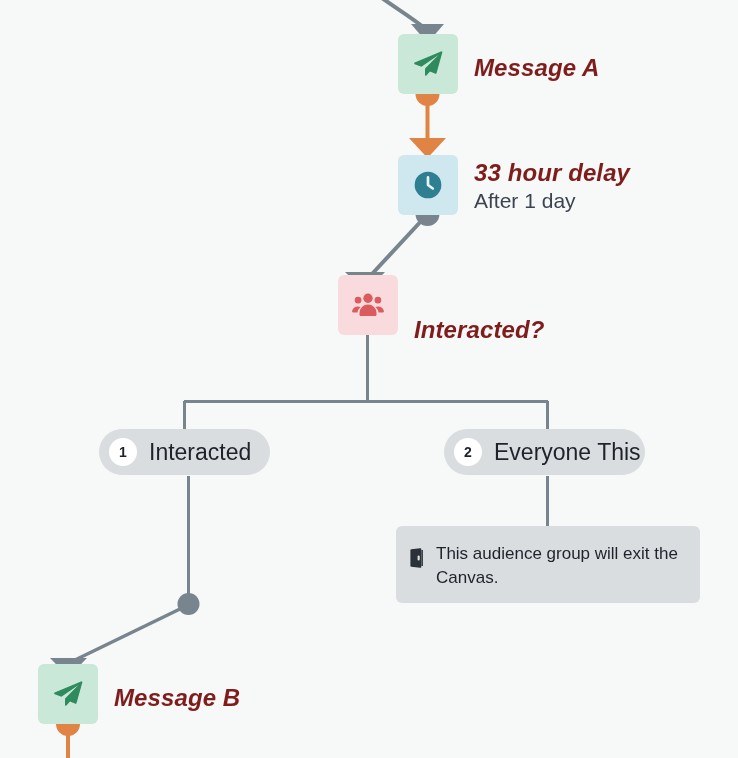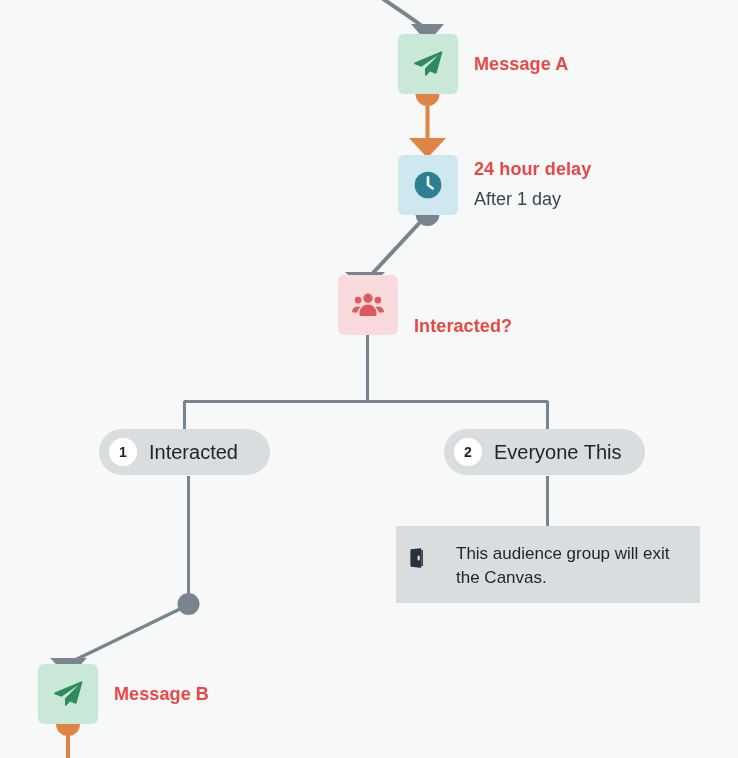--- a/index.html
+++ b/index.html
@@ -42,31 +42,32 @@
     justify-content: center;
     z-index: 4;
   }
   .node.message  { background: #c9e8d7; }
   .node.delay    { background: #cfe7ee; }
   .node.audience { background: #fadbdd; }
 
   .node-label {
     position: absolute;
     z-index: 5;
-    color: #ef4444;
-    font-size: 18px;
+    color: #7f1d1d;
+    font-size: 24px;
     font-weight: bold;
     letter-spacing: .1px;
     white-space: nowrap;
+    font-style: italic;
   }
   .node-sublabel {
     position: absolute;
     z-index: 5;
     color: #3c4450;
-    font-size: 18px;
+    font-size: 21px;
     font-weight: normal;
     white-space: nowrap;
   }
 
   
   .pill {
     position: absolute;
     height: 46px;
     background: #d9dde0;
     border-radius: 23px;
@@ -85,35 +86,34 @@
     font-size: 14px;
     font-weight: bold;
     display: flex;
     align-items: center;
     justify-content: center;
     flex: 0 0 auto;
   }
   .pill-label {
     margin-left: 12px;
     color: #1e232b;
-    font-size: 20px;
+    font-size: 23px;
     white-space: nowrap;
   }
 
   
   .exit-card {
     position: absolute;
     background: #d9dde0;
-    border-radius: 0;
+    border-radius: 6px;
     display: flex;
     align-items: flex-start;
     padding: 16px 14px;
     box-sizing: border-box;
     z-index: 4;
-    gap: 20px;
   }
   .exit-icon {
     flex: 0 0 auto;
     margin-top: 6px;
     margin-right: 10px;
   }
   .exit-text {
     color: #1e232b;
     font-size: 17px;
     line-height: 24px;
@@ -164,21 +164,21 @@
     </svg>
   </div>
   <div class="node-label" style="left:474px; top:54px;">Message A</div>
 
   <div class="node delay" style="left:398px; top:155px;">
     <svg width="32" height="32" viewBox="0 0 24 24">
       <circle cx="12" cy="12" r="10" fill="#2d7f91"></circle>
       <path d="M12 6.3 L12 12 L15.6 14.6" stroke="#eaf6f8" stroke-width="2" stroke-linecap="round" stroke-linejoin="round" fill="none"></path>
     </svg>
   </div>
-  <div class="node-label" style="left:474px; top:159px;">24 hour delay</div>
+  <div class="node-label" style="left:474px; top:159px;">33 hour delay</div>
   <div class="node-sublabel" style="left:474px; top:189px;">After 1 day</div>
 
   <div class="node audience" style="left:338px; top:275px;">
     <svg width="34" height="34" viewBox="0 0 24 24">
       <circle cx="12" cy="7.2" r="3.3" fill="#dc5b5f"></circle>
       <circle cx="5.0" cy="8.6" r="2.35" fill="#dc5b5f"></circle>
       <circle cx="19.0" cy="8.6" r="2.35" fill="#dc5b5f"></circle>
       <path d="M6.0 17.6 a6 6 0 0 1 12 0 v1.3 a0.9 0.9 0 0 1 -0.9 0.9 H6.9 a0.9 0.9 0 0 1 -0.9 -0.9 Z" fill="#dc5b5f"></path>
       <path d="M0.8 16.2 a4.2 4.2 0 0 1 4.2 -3.2 a4.2 4.2 0 0 1 1.7 0.35 a7.6 7.6 0 0 0 -2.2 3.9 H1.6 a0.8 0.8 0 0 1 -0.8 -1.05 Z" fill="#dc5b5f"></path>
       <path d="M23.2 16.2 a4.2 4.2 0 0 0 -4.2 -3.2 a4.2 4.2 0 0 0 -1.7 0.35 a7.6 7.6 0 0 1 2.2 3.9 h2.9 a0.8 0.8 0 0 0 0.8 -1.05 Z" fill="#dc5b5f"></path>

